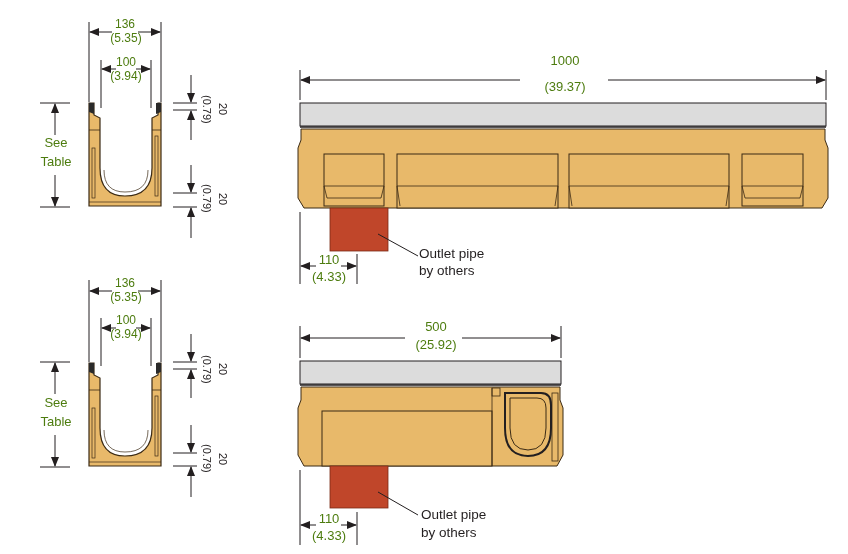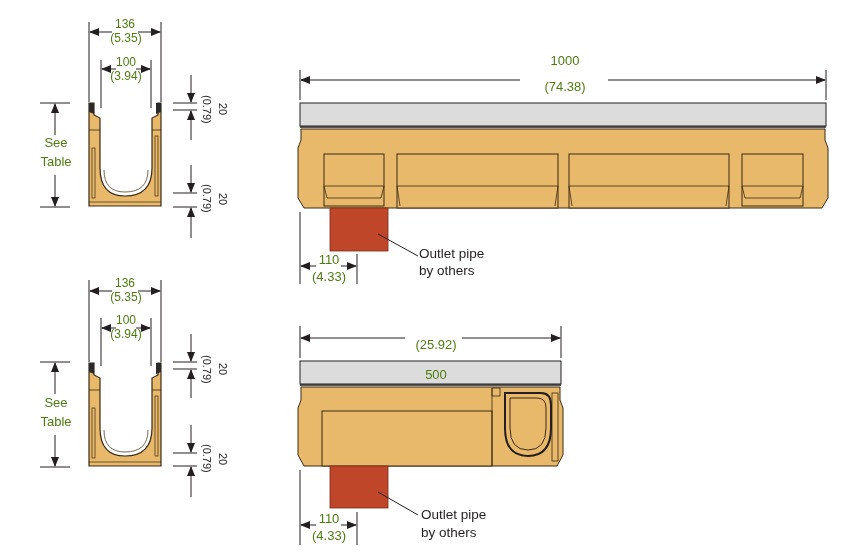--- a/index.html
+++ b/index.html
@@ -162,24 +162,24 @@
 <div class="lbl lbl-sm" style="left:114px;top:314px;width:24px;">100</div>
 <div class="lbl lbl-sm" style="left:106px;top:328px;width:40px;">(3.94)</div>
 <div class="lbl" style="left:36px;top:396px;width:40px;">See</div>
 <div class="lbl" style="left:32px;top:415px;width:48px;">Table</div>
 <div class="rot" style="left:228px;top:363px;">20</div>
 <div class="rot" style="left:212px;top:355px;">(0.79)</div>
 <div class="rot" style="left:228px;top:453px;">20</div>
 <div class="rot" style="left:212px;top:444px;">(0.79)</div>
 
 <div class="lbl" style="left:540px;top:54px;width:50px;">1000</div>
-<div class="lbl" style="left:530px;top:80px;width:70px;">(74.38)</div>
+<div class="lbl" style="left:530px;top:80px;width:70px;">(39.37)</div>
 <div class="lbl" style="left:316px;top:253px;width:26px;">110</div>
 <div class="lbl" style="left:307px;top:270px;width:44px;">(4.33)</div>
 <div class="note" style="left:419px;top:245px;">Outlet pipe</div>
 <div class="note" style="left:419px;top:262px;">by others</div>
 
-<div class="lbl" style="left:416px;top:320px;width:40px;margin-top:48px;">500</div>
+<div class="lbl" style="left:416px;top:320px;width:40px;">500</div>
 <div class="lbl" style="left:404px;top:338px;width:64px;">(25.92)</div>
 <div class="lbl" style="left:316px;top:512px;width:26px;">110</div>
 <div class="lbl" style="left:307px;top:529px;width:44px;">(4.33)</div>
 <div class="note" style="left:421px;top:506px;">Outlet pipe</div>
 <div class="note" style="left:421px;top:524px;">by others</div>
 
 </body></html>

